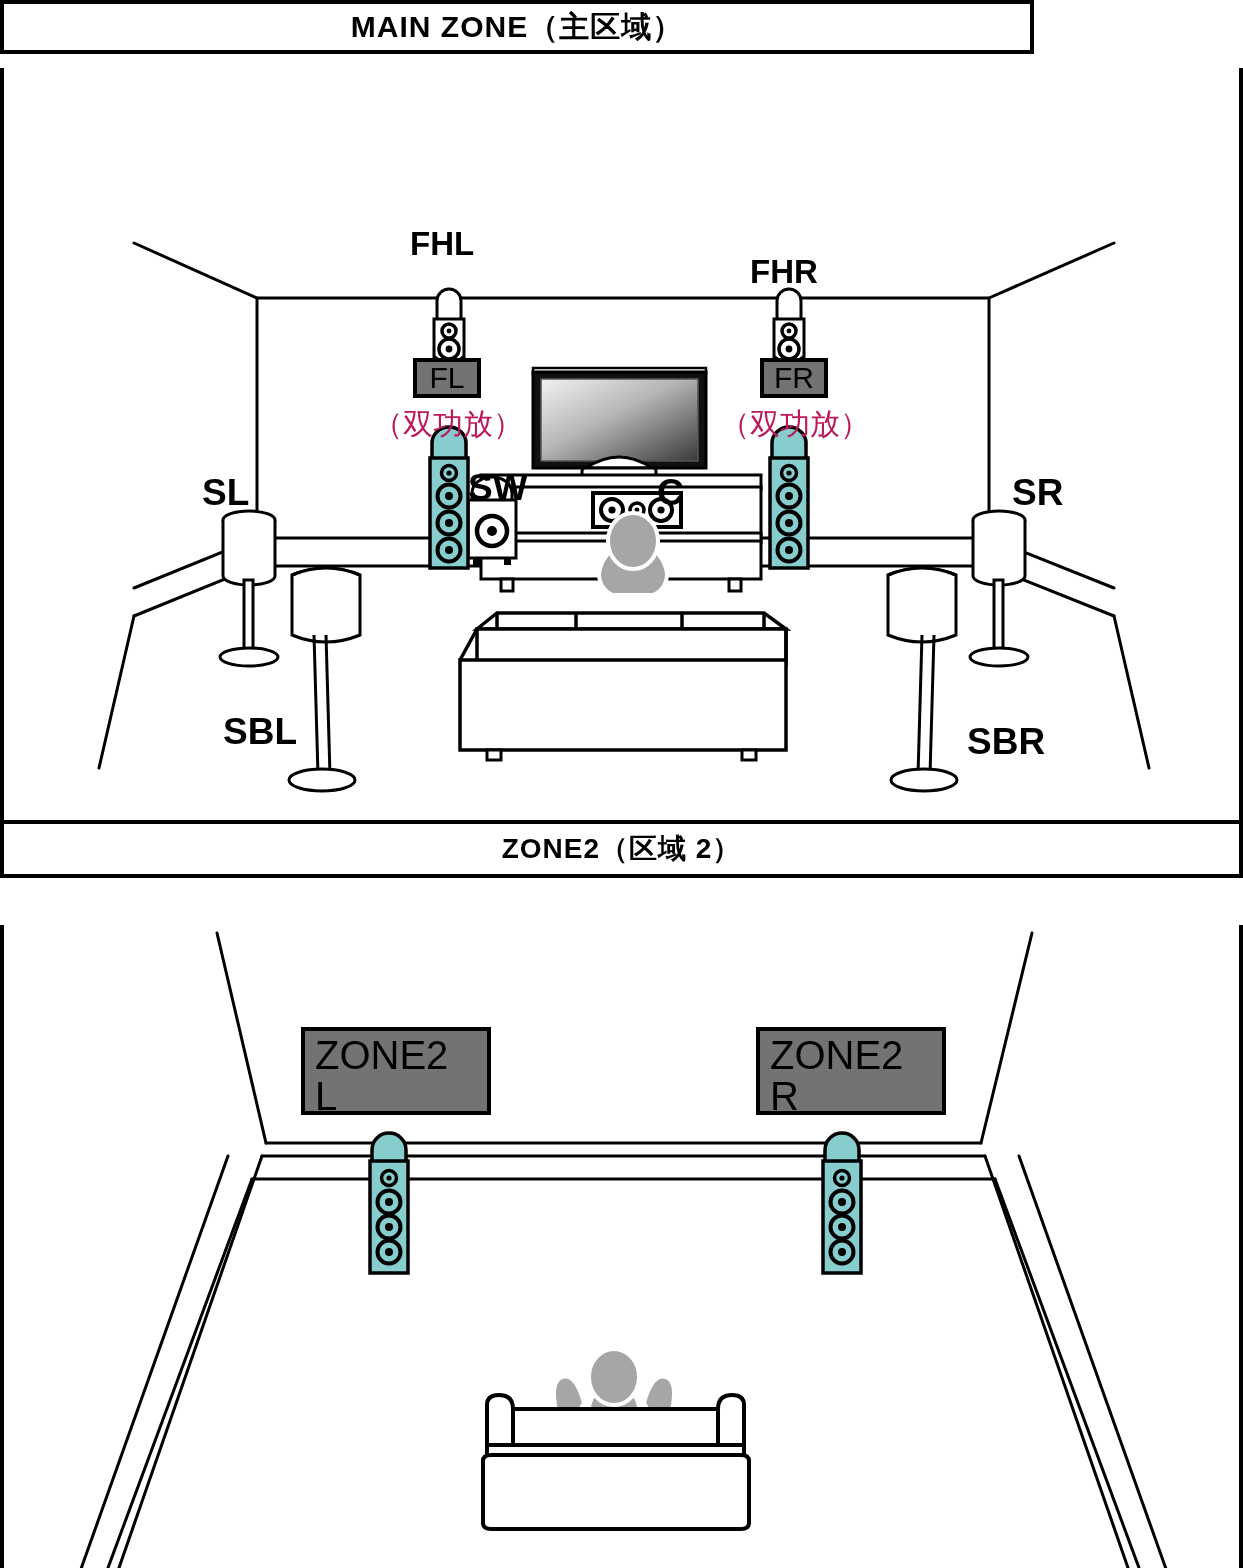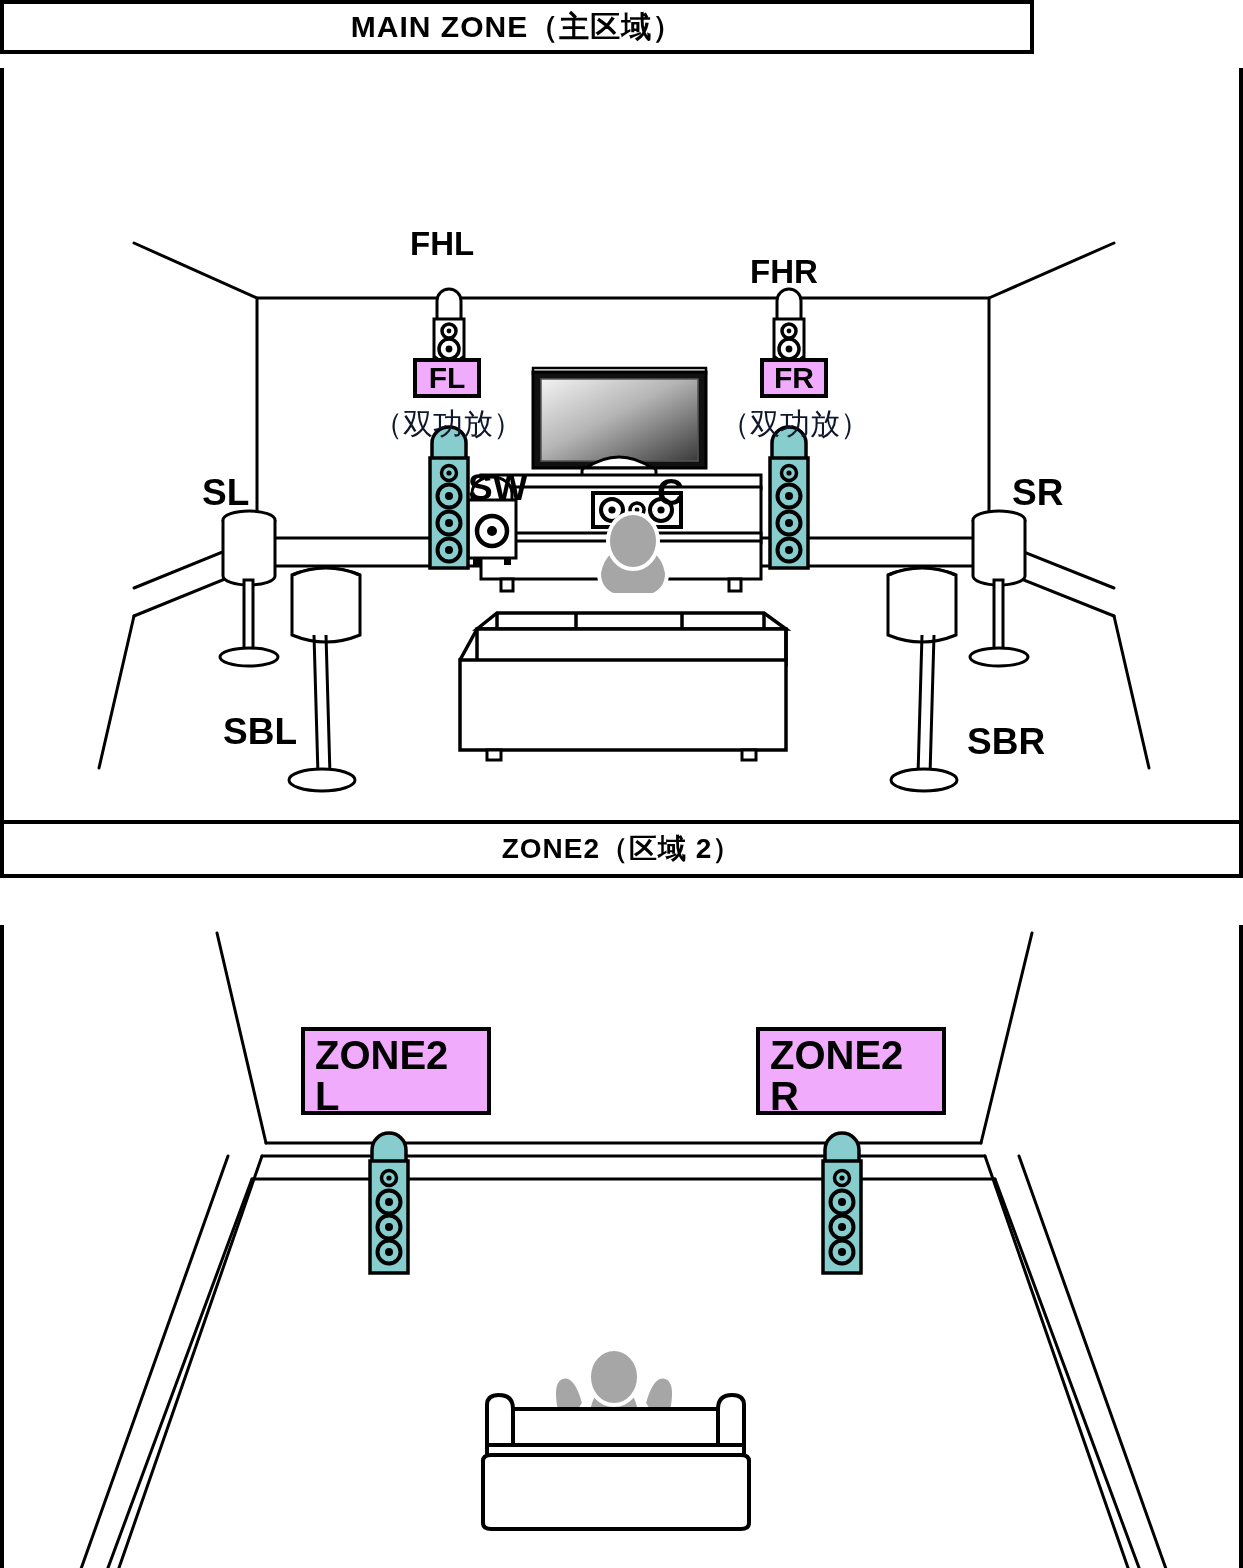--- a/index.html
+++ b/index.html
@@ -26,32 +26,32 @@
   }
   #mainroom{top:68px;width:1243px;height:766px;border-bottom:0;}
   #zone2room{top:878px;width:1243px;height:690px;border-bottom:2px solid #c4b5fd;margin-top:47px;}
   svg{display:block;}
   .lbl{
     position:absolute;font-weight:bold;color:#000;
     white-space:nowrap;line-height:1;
   }
   .chip{
     position:absolute;box-sizing:border-box;
-    background:#f0abfc;border:4px solid #000;
-    font-weight:bold;color:#000;line-height:1.02;
+    background:#737373;border:4px solid #000;
+    font-weight:normal;color:#000;line-height:1.02;
   }
   .chip-fl,.chip-fr{
     width:68px;height:40px;font-size:30px;
     display:flex;align-items:center;justify-content:center;
   }
   .chip-z2{
     width:190px;height:88px;font-size:40px;
     padding:4px 0 0 10px;text-align:left;
   }
-  .subz{position:absolute;font-size:30px;font-weight:normal;color:#0f172a;white-space:nowrap;}
+  .subz{position:absolute;font-size:30px;font-weight:normal;color:#be185d;white-space:nowrap;}
 </style>
 </head>
 <body>
 
 <div id="root">
 
   <div class="hdr hdr-main">
     <span>MAIN ZONE（主区域）</span>
   </div>
 

